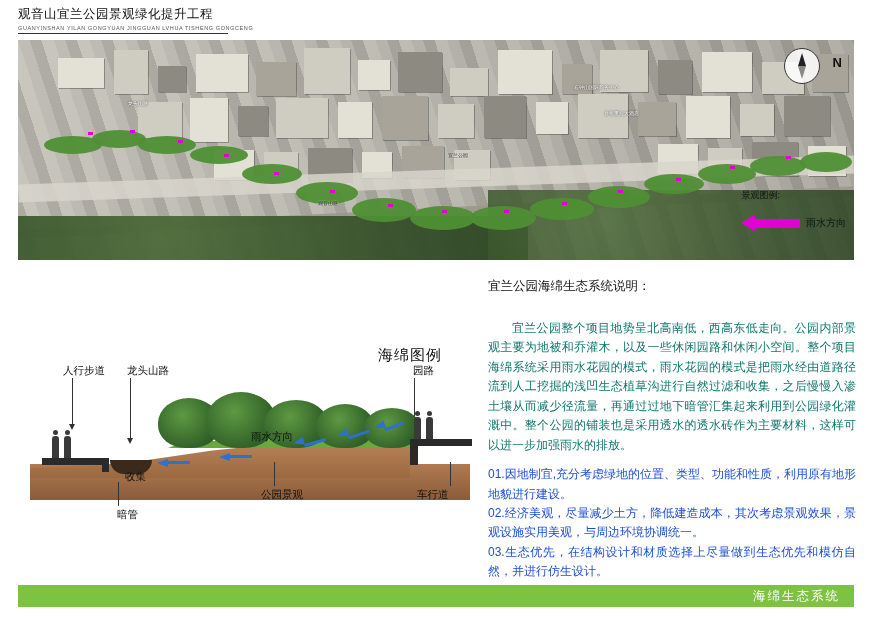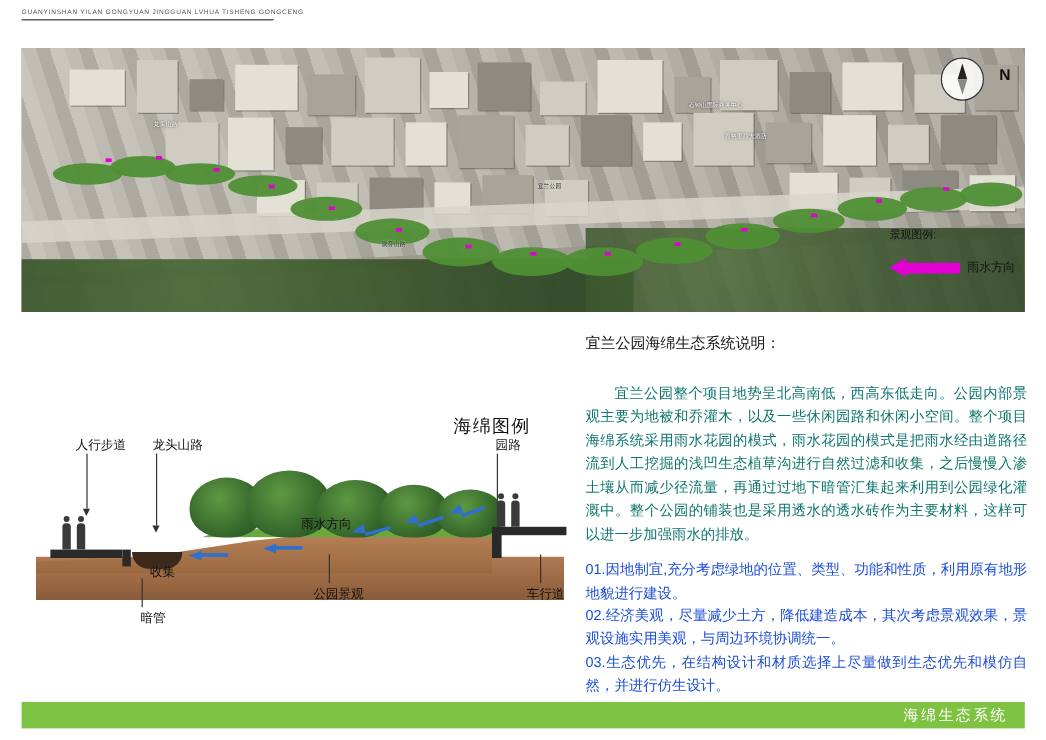--- a/index.html
+++ b/index.html
@@ -361,20 +361,21 @@
     top: 3px;
     font-size: 12.5px;
     color: #ffffff;
     letter-spacing: 2px;
   }
 </style>
 </head>
 <body>
 
 <div class="header">
+  <div class="cn-title">观音山宜兰公园景观绿化提升工程</div>
   <div class="py-title">GUANYINSHAN  YILAN GONGYUAN JINGGUAN LVHUA TISHENG GONGCENG</div>
   <div class="rule"></div>
 </div>
 
 <div class="aerial">
   <div class="aerial-base"></div>
 
   <div class="blocks">
     <div class="blk light" style="left:40px;top:18px;width:46px;height:30px;"></div>
     <div class="blk" style="left:96px;top:10px;width:34px;height:44px;"></div>
@@ -529,21 +530,21 @@
     <div class="blue-arrow ba-left" style="left:319px;bottom:70px;transform:rotate(-18deg);"></div>
 
     <div class="ba-tail" style="left:366px;bottom:80px;width:20px;transform:rotate(-20deg);"></div>
     <div class="blue-arrow ba-left" style="left:356px;bottom:78px;transform:rotate(-20deg);"></div>
   </div>
 
   <div class="lbl" style="left:218px;top:148px;">雨水方向</div>
   <div class="lbl" style="left:92px;top:188px;">收集</div>
   <div class="lbl" style="left:84px;top:226px;">暗管</div>
   <div class="lbl" style="left:228px;top:206px;">公园景观</div>
-  <div class="lbl" style="left:406px;top:206px;">车行道</div>
+  <div class="lbl" style="left:384px;top:206px;">车行道</div>
 
   <div class="leader" style="left:100px;top:200px;height:24px;"></div>
   <div class="leader" style="left:256px;top:180px;height:24px;"></div>
   <div class="leader" style="left:432px;top:180px;height:24px;"></div>
 </div>
 
 <div class="text-panel">
   <div class="tp-title">宜兰公园海绵生态系统说明：</div>
   <p class="tp-para">宜兰公园整个项目地势呈北高南低，西高东低走向。公园内部景观主要为地被和乔灌木，以及一些休闲园路和休闲小空间。整个项目海绵系统采用雨水花园的模式，雨水花园的模式是把雨水经由道路径流到人工挖掘的浅凹生态植草沟进行自然过滤和收集，之后慢慢入渗土壤从而减少径流量，再通过过地下暗管汇集起来利用到公园绿化灌溉中。整个公园的铺装也是采用透水的透水砖作为主要材料，这样可以进一步加强雨水的排放。</p>
   <p class="tp-item">01.因地制宜,充分考虑绿地的位置、类型、功能和性质，利用原有地形地貌进行建设。</p>

